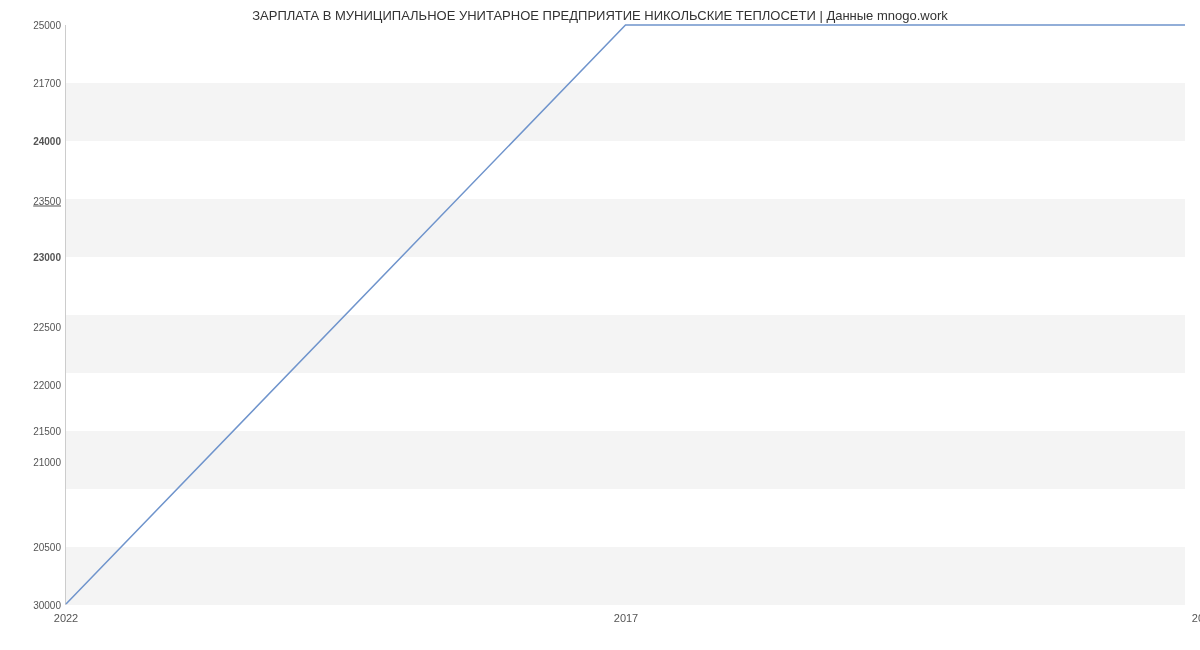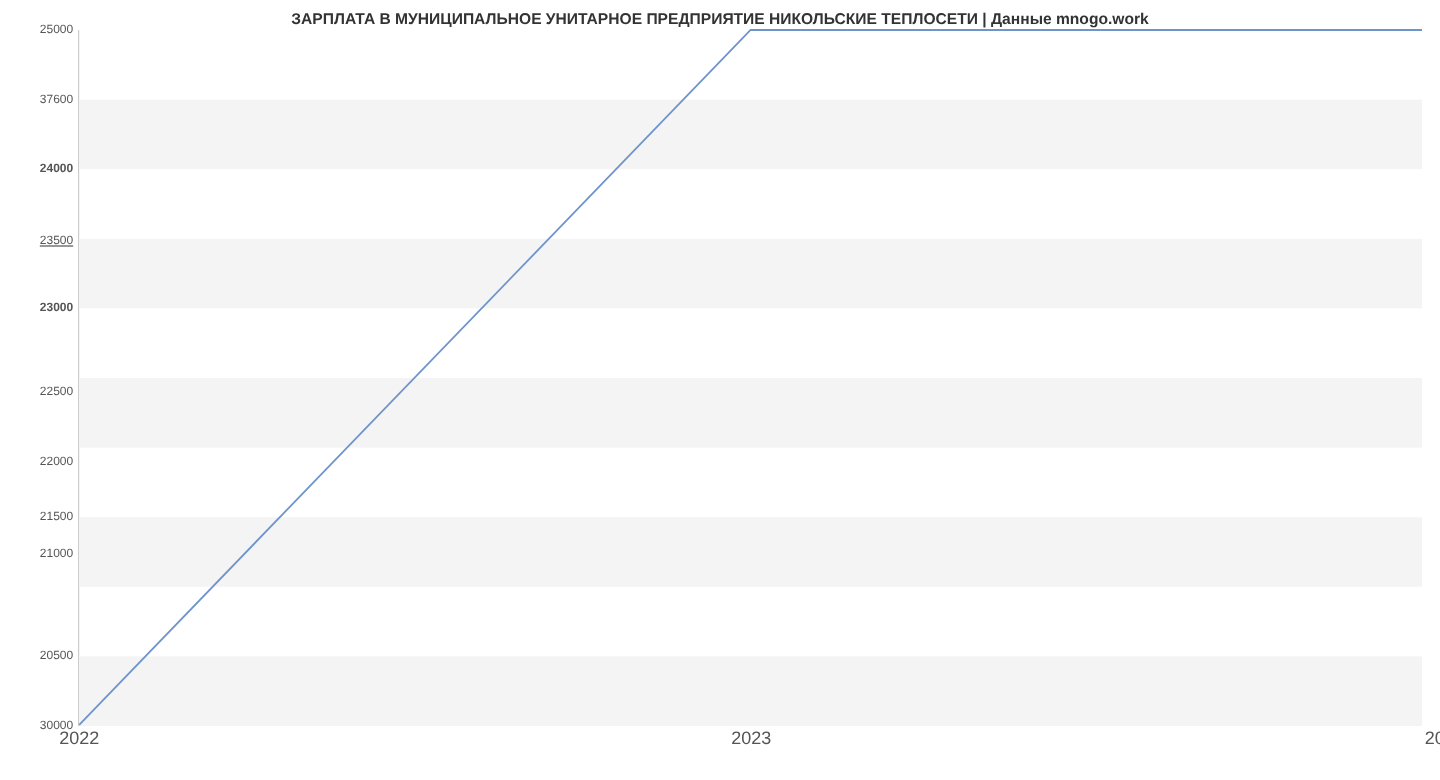--- a/index.html
+++ b/index.html
@@ -8,21 +8,21 @@
       height: 650px;
       background: #fff;
       font-family: Arial, Helvetica, sans-serif;
       position: relative;
     }
     .title {
       text-align: center;
       font-size: 13px;
       color: #333;
       padding-top: 8px;
-      font-weight: bold;
+      font-weight: normal;
     }
     .chart-wrap {
       position: absolute;
       left: 0;
       top: 25px;
       width: 1200px;
       height: 610px;
     }
     .plot {
       position: absolute;
@@ -44,21 +44,21 @@
       left: -50px;
       width: 45px;
       text-align: right;
       font-size: 10px;
       color: #555;
       transform: translateY(-50%);
     }
     .xtick {
       position: absolute;
       bottom: -20px;
-      font-size: 15px;
+      font-size: 11px;
       color: #555;
       transform: translateX(-50%);
     }
     .line {
       position: absolute;
       left: 0;
       top: 0;
       width: 100%;
       height: 100%;
       overflow: visible;
@@ -78,22 +78,22 @@
       <div class="band" style="top: 58px; height: 58px;"></div>
       <div class="ytick" style="top: 580px;">30000</div>
       <div class="ytick" style="top: 522px;">20500</div>
       <div class="ytick" style="top: 437px;">21000</div>
       <div class="ytick" style="top: 406px;">21500</div>
       <div class="ytick" style="top: 348px; margin-top: 12px;">22000</div>
       <div class="ytick" style="top: 290px; margin-top: 12px;">22500</div>
       <div class="ytick" style="top: 232px; font-weight: bold;">23000</div>
       <div class="ytick" style="top: 176px; text-decoration: underline;">23500</div>
       <div class="ytick" style="top: 116px; font-weight: bold;">24000</div>
-      <div class="ytick" style="top: 58px;">37600</div>
+      <div class="ytick" style="top: 58px;">21700</div>
       <div class="ytick" style="top: 0px;">25000</div>
       <div class="xtick" style="left: 0px;">2022</div>
-      <div class="xtick" style="left: 560px;">2023</div>
+      <div class="xtick" style="left: 560px;">2017</div>
       <div class="xtick" style="left: 1120px; margin-left: 18px;">2024</div>
       <svg class="line" viewBox="0 0 1120 580" preserveAspectRatio="none">
         <path d="M0 580 L560 0 L1120 0" stroke="#6f94cc" stroke-width="1.5" fill="none"></path>
       </svg>
     </div>
 </div>
 
 </body></html>

